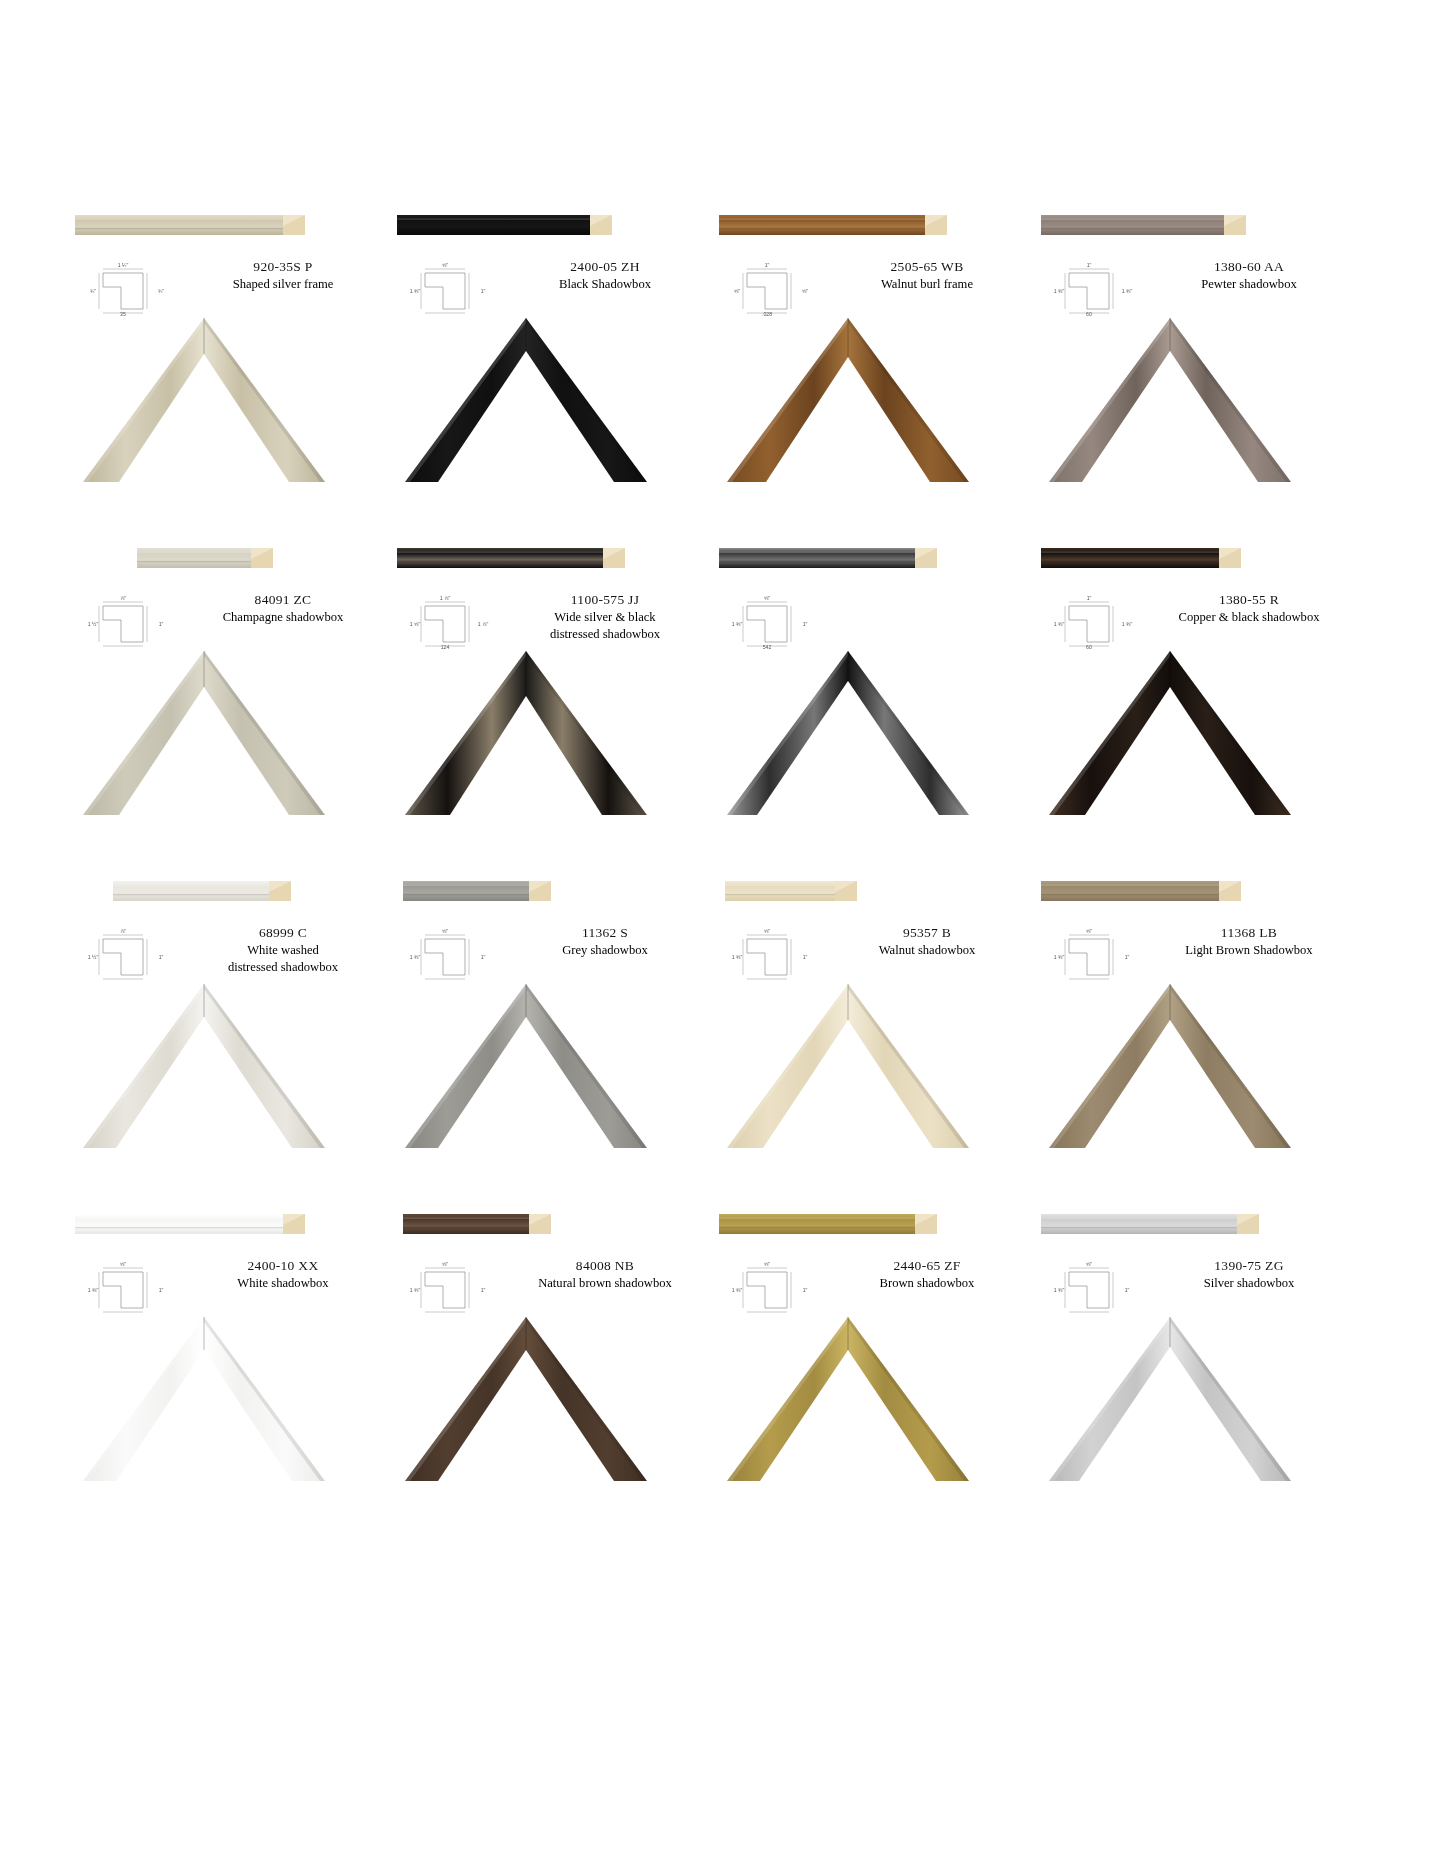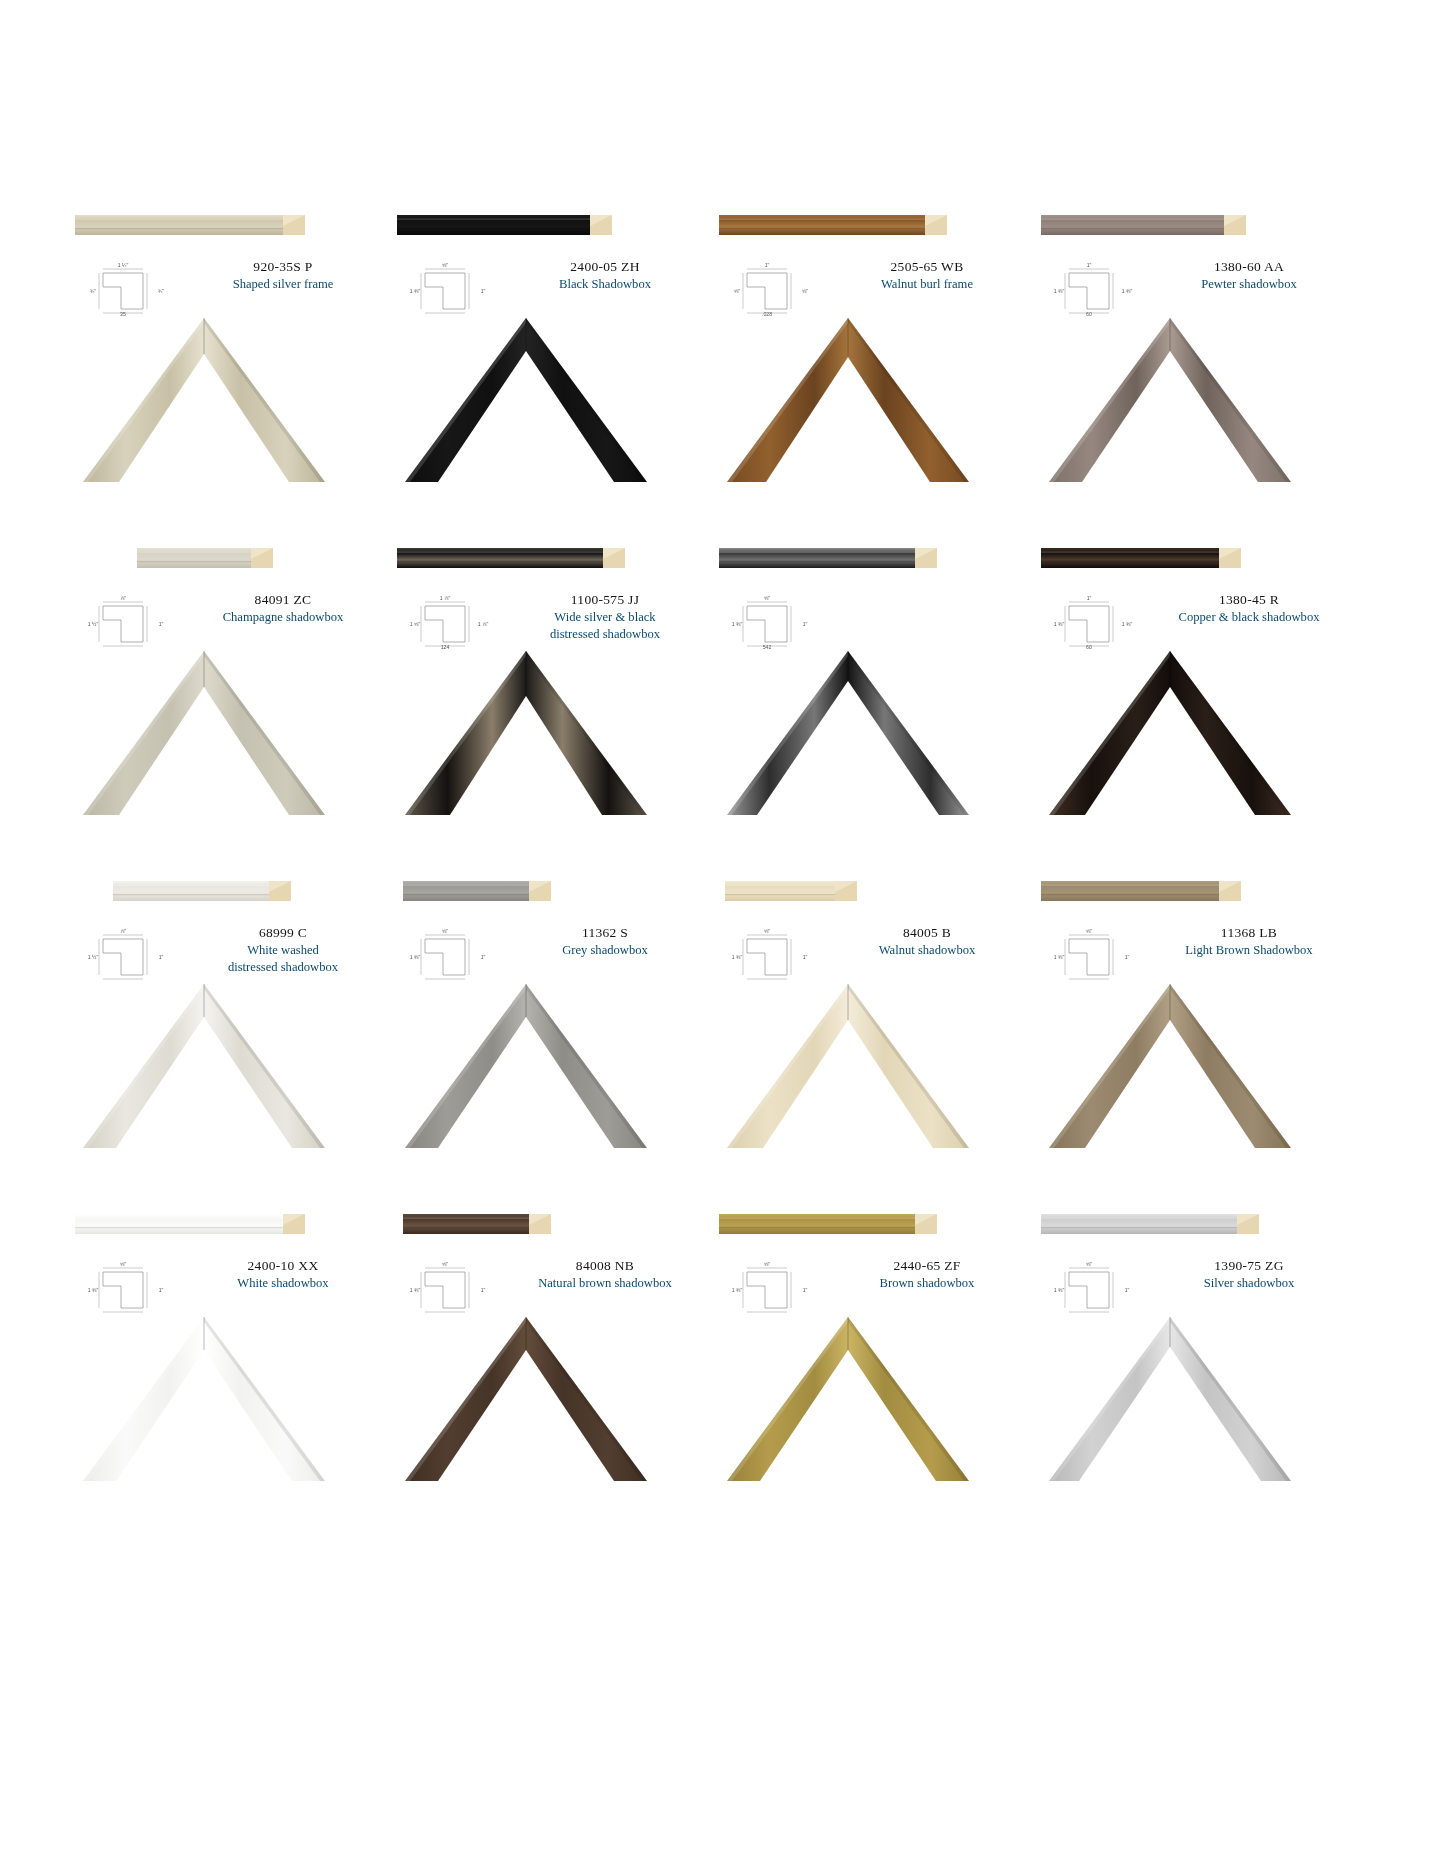--- a/index.html
+++ b/index.html
@@ -74,21 +74,21 @@
   .sku {
     font-size: 13.5px;
     letter-spacing: .3px;
     line-height: 19px;
     color: #141414;
     white-space: nowrap;
   }
   .desc {
     font-size: 12.6px;
     line-height: 17px;
-    color: #0c4a6e;
+    color: #000000;
   }
 
   
   .corner {
     position: absolute;
     left: 0;
     top: 95px;
     width: 258px;
     height: 180px;
   }
@@ -556,21 +556,21 @@
       <path d="M66 14 L66 50" stroke="#b5b5b5"></path>
       <path d="M22 54 L62 54" stroke="#b5b5b5"></path>
     </g>
     <text class="prof-txt" x="42" y="8" text-anchor="middle">1"</text>
     <text class="prof-txt" x="12" y="34" text-anchor="middle">1 ⅜"</text>
     <text class="prof-txt" x="80" y="34" text-anchor="middle">1 ⅜"</text>
     <text class="prof-txt" x="42" y="57" text-anchor="middle">60</text>
   </svg>
         </div>
         <div class="labels">
-          <div class="sku">1380-45 R</div>
+          <div class="sku">1380-55 R</div>
           <div class="desc">Copper &amp; black shadowbox</div>
         </div>
         <div class="corner">
   <svg width="258" height="180" viewBox="0 0 258 180">
     <defs>
       <linearGradient id="clc7" x1="0" y1="0" x2="1" y2="0">
         <stop offset="0%" stop-color="#3f2e23"></stop>
         <stop offset="35%" stop-color="#17100d"></stop>
         <stop offset="72%" stop-color="#2a1f18"></stop>
         <stop offset="100%" stop-color="#120d0b"></stop>
@@ -743,21 +743,21 @@
       <path d="M66 14 L66 50" stroke="#b5b5b5"></path>
       <path d="M22 54 L62 54" stroke="#b5b5b5"></path>
     </g>
     <text class="prof-txt" x="42" y="8" text-anchor="middle">⅝"</text>
     <text class="prof-txt" x="12" y="34" text-anchor="middle">1 ⅜"</text>
     <text class="prof-txt" x="80" y="34" text-anchor="middle">1"</text>
     <text class="prof-txt" x="42" y="57" text-anchor="middle"></text>
   </svg>
         </div>
         <div class="labels">
-          <div class="sku">84005 B</div>
+          <div class="sku">95357 B</div>
           <div class="desc">Walnut shadowbox</div>
         </div>
         <div class="corner">
   <svg width="258" height="180" viewBox="0 0 258 180">
     <defs>
       <linearGradient id="clc10" x1="0" y1="0" x2="1" y2="0">
         <stop offset="0%" stop-color="#dccfae"></stop>
         <stop offset="35%" stop-color="#ece1c6"></stop>
         <stop offset="72%" stop-color="#e2d6b7"></stop>
         <stop offset="100%" stop-color="#f4ecd9"></stop>

